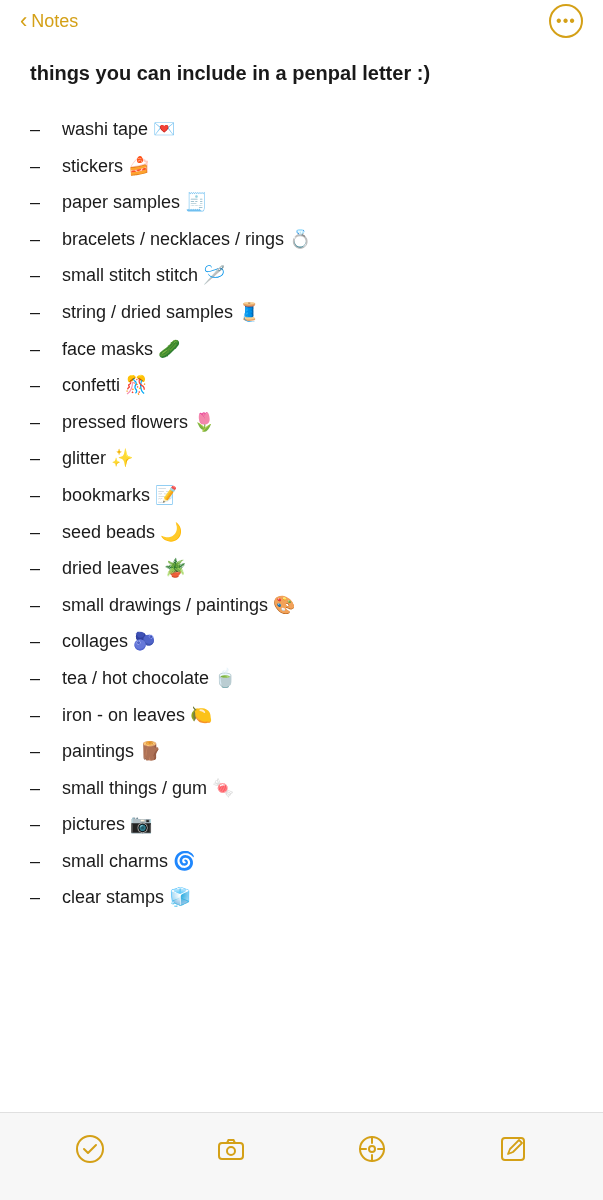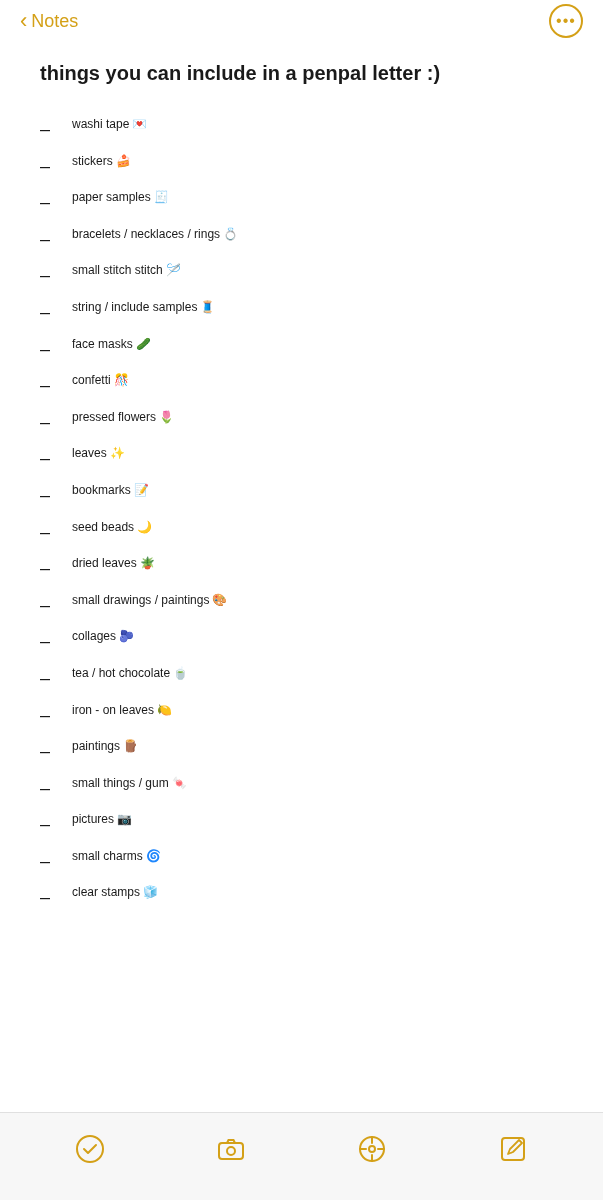--- a/index.html
+++ b/index.html
@@ -53,21 +53,21 @@
     }
 
     .nav-more-dots {
       color: #d4a017;
       font-size: 16px;
       letter-spacing: 1px;
       line-height: 1;
     }
 
     .note-content {
-      padding: 10px 30px 120px 40px;
+      padding: 10px 30px 120px 30px;
     }
 
     .note-title {
       font-size: 20px;
       font-weight: 700;
       color: #1a1a1a;
       margin-bottom: 28px;
       line-height: 1.3;
     }
 
@@ -87,21 +87,21 @@
     .dash {
       min-width: 28px;
       color: #1a1a1a;
       font-size: 18px;
       margin-right: 4px;
       line-height: 1.7;
     }
 
     .item-text {
       flex: 1;
-      font-size: 12px;
+      font-size: 18px;
       line-height: 1.7;
     }
 
     .bottom-toolbar {
       position: fixed;
       bottom: 0;
       width: 603px;
       height: 88px;
       background: #f7f7f7;
       border-top: 1px solid #e0e0e0;
@@ -154,37 +154,37 @@
       <li>
         <span class="dash">–</span>
         <span class="item-text">bracelets / necklaces / rings 💍</span>
       </li>
       <li>
         <span class="dash">–</span>
         <span class="item-text">small stitch stitch 🪡</span>
       </li>
       <li>
         <span class="dash">–</span>
-        <span class="item-text">string / include samples 🧵</span>
+        <span class="item-text">string / dried samples 🧵</span>
       </li>
       <li>
         <span class="dash">–</span>
         <span class="item-text">face masks 🥒</span>
       </li>
       <li>
         <span class="dash">–</span>
         <span class="item-text">confetti 🎊</span>
       </li>
       <li>
         <span class="dash">–</span>
         <span class="item-text">pressed flowers 🌷</span>
       </li>
       <li>
         <span class="dash">–</span>
-        <span class="item-text">leaves ✨</span>
+        <span class="item-text">glitter ✨</span>
       </li>
       <li>
         <span class="dash">–</span>
         <span class="item-text">bookmarks 📝</span>
       </li>
       <li>
         <span class="dash">–</span>
         <span class="item-text">seed beads 🌙</span>
       </li>
       <li>

